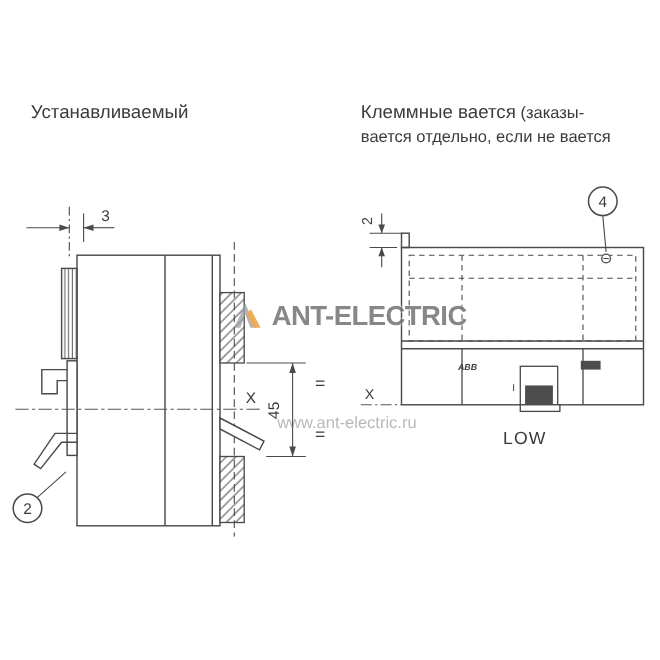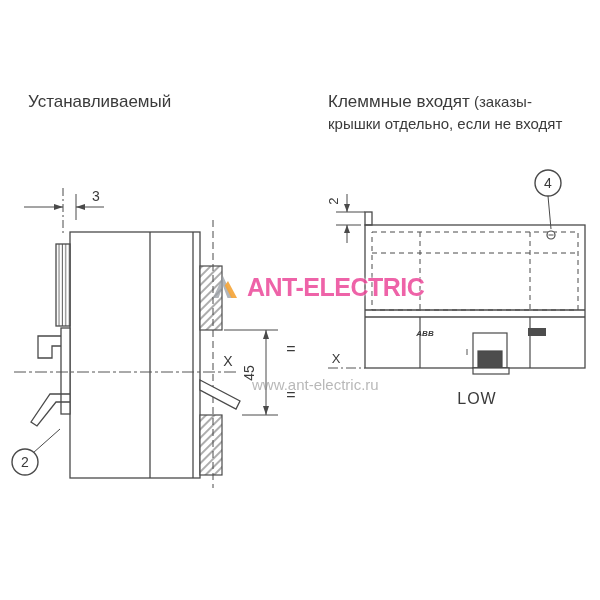--- a/index.html
+++ b/index.html
@@ -13,40 +13,40 @@
   #heading-right { left:328px; top:90px; width:266px; }
   .heading .small { font-size:15px; }
   .small-line { font-size:15px; line-height:21px; }
   .drawing { position:absolute; }
   svg text { font-family:"Liberation Sans", sans-serif; fill:#3a3a3a; }
   .wm {
     position:absolute; left:210px; top:272px; display:flex; align-items:center; gap:7px;
     opacity:0.85; z-index:5;
   }
   .wm-text {
-    font-size:25px; font-weight:bold; color:#ec4899; letter-spacing:-0.5px;
+    font-size:25px; font-weight:bold; color:#737373; letter-spacing:-0.5px;
     text-shadow:0 0 3px #ffffff, 0 0 1px #ffffff;
   }
   .wm-url {
     position:absolute; left:252px; top:376px; font-size:15px;
     color:rgba(125,125,125,0.55); z-index:5;
   }
 </style>
 </head>
 <body>
 
 <div id="canvas">
 
   <div id="heading-left" class="heading">
     <div>Устанавливаемый</div>
   </div>
 
   <div id="heading-right" class="heading">
-    <div><span>Клеммные входят</span><span class="small"> (заказы-</span></div>
-    <div class="small-line">крышки отдельно, если не входят</div>
+    <div><span>Клеммные вается</span><span class="small"> (заказы-</span></div>
+    <div class="small-line">вается отдельно, если не вается</div>
   </div>
 
   <svg id="left-drawing" class="drawing" style="left:0;top:170px" width="310" height="360" viewBox="0 0 310 360">
     <defs>
       <pattern id="hatchA" patternUnits="userSpaceOnUse" width="6" height="6" patternTransform="rotate(45)">
         <rect width="6" height="6" fill="#ffffff"></rect>
         <line x1="1" y1="0" x2="1" y2="6" stroke="#6a6a6a" stroke-width="1.1"></line>
       </pattern>
       <pattern id="vlinesA" patternUnits="userSpaceOnUse" width="3.4" height="6">
         <rect width="3.4" height="6" fill="#ffffff"></rect>

